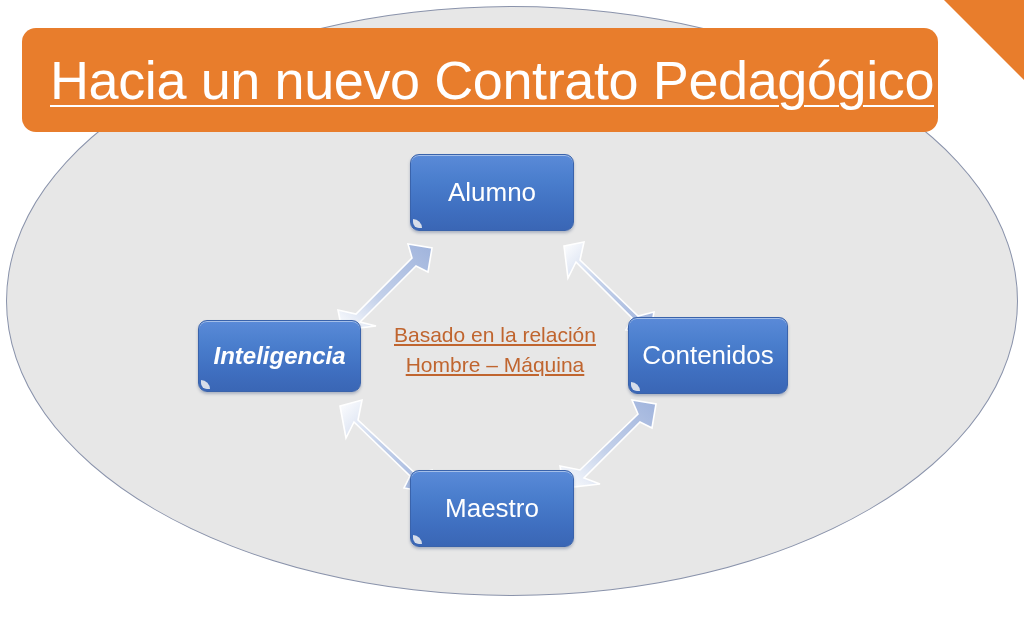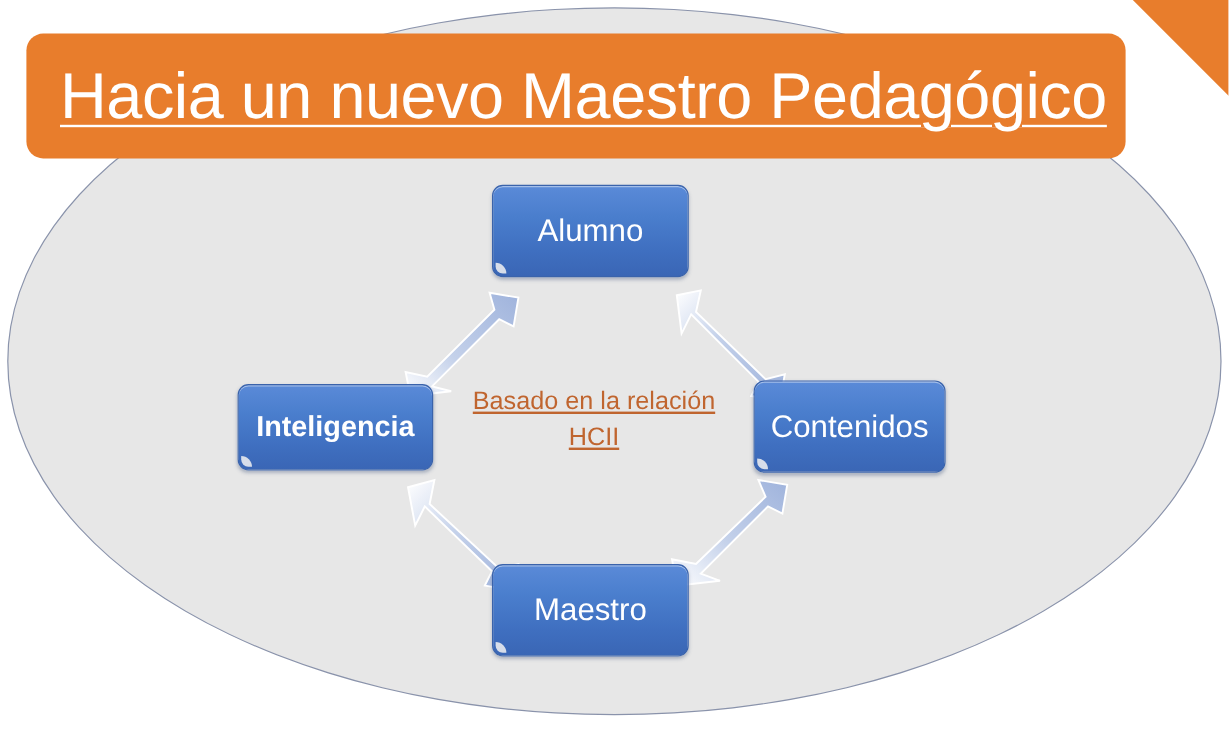--- a/index.html
+++ b/index.html
@@ -98,21 +98,21 @@
     width: 9px;
     height: 9px;
     background: #f2f2f2;
     border-radius: 0 9px 0 6px;
     opacity: 0.85;
   }
 
   #node-alumno     { left: 410px; top: 154px; width: 164px; height: 77px; text-align: center; }
   #node-contenidos { left: 628px; top: 317px; width: 160px; height: 77px; }
   #node-maestro    { left: 410px; top: 470px; width: 164px; height: 77px; }
-  #node-ia         { left: 198px; top: 320px; width: 163px; height: 72px; }
+  #node-ia         { left: 198px; top: 320px; width: 163px; height: 72px; font-style: italic; }
 
   
   .center-caption {
     position: absolute;
     left: 372px;
     top: 320px;
     width: 246px;
     text-align: center;
     color: #c0652f;
     font-size: 21px;
@@ -136,21 +136,21 @@
 
 <div id="slide">
 
   <div class="backdrop-ellipse"></div>
 
   <svg class="corner-triangle" viewBox="0 0 80 80">
     <polygon points="80,0 80,80 0,0" fill="#e87d2c"></polygon>
   </svg>
 
   <div class="title-banner">
-    <span class="title-text">Hacia un nuevo Maestro Pedagógico</span>
+    <span class="title-text">Hacia un nuevo Contrato Pedagógico</span>
   </div>
 
   <svg id="arrow-ia-alumno" class="arrow-svg" viewBox="0 0 100 92">
     <defs>
       <linearGradient id="agrad1" x1="0" y1="1" x2="1" y2="0">
         <stop offset="0%" stop-color="#ffffff"></stop>
         <stop offset="40%" stop-color="#c4d1ea"></stop>
         <stop offset="100%" stop-color="#9fb3dc"></stop>
       </linearGradient>
     </defs>
@@ -203,16 +203,16 @@
   </div>
 
   <div id="node-ia" class="node bold">
     <span>
       <span>Inteligencia</span><br>
     </span>
   </div>
 
   <div class="center-caption">
     <div>Basado en la relación</div>
-    <div>HCII</div>
+    <div>Hombre – Máquina</div>
   </div>
 
 </div>
 
 </body></html>

